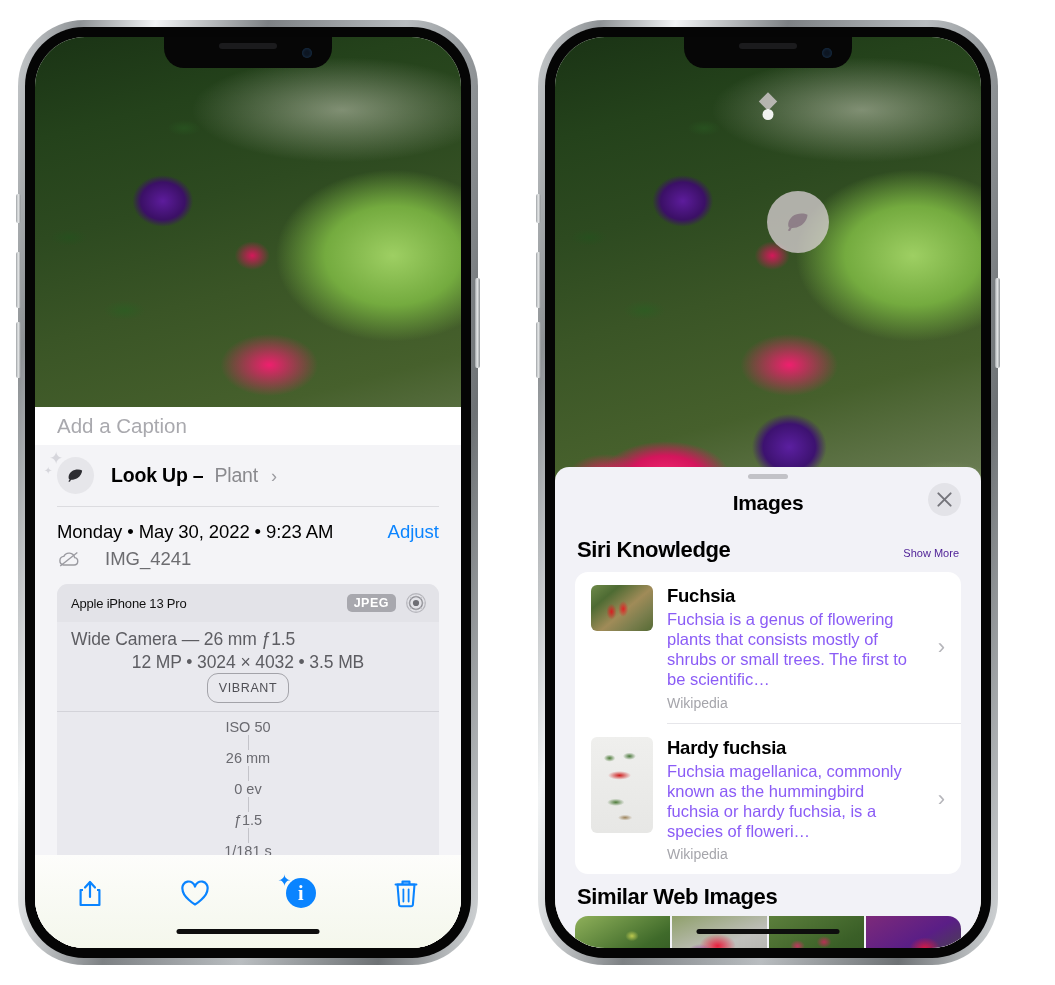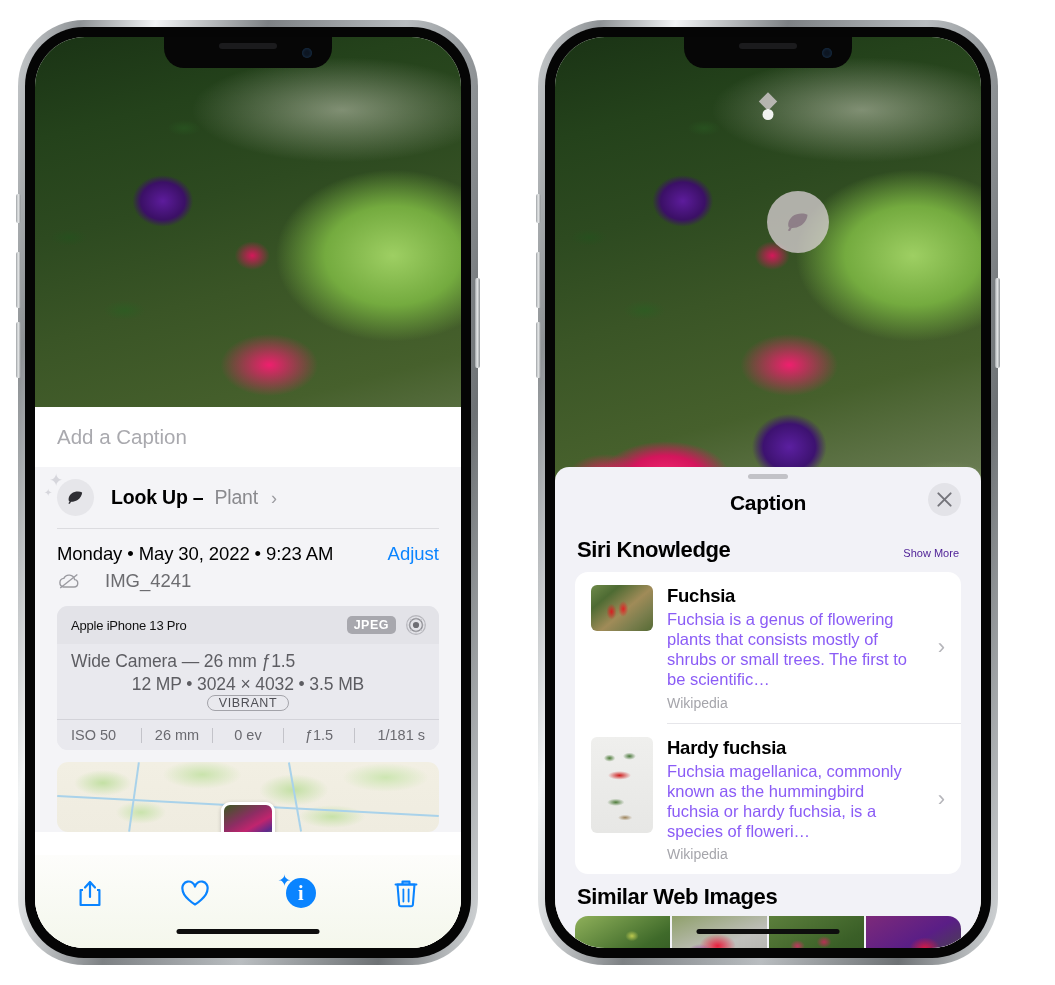--- a/index.html
+++ b/index.html
@@ -172,26 +172,26 @@
     letter-spacing: .5px; padding: 2px 7px; border-radius: 5px;
   }
   .aperture-icon { width: 22px; height: 22px; }
   .cam-body { padding: 7px 14px 8px 14px; background: #e9e9ee; }
   .cam-line1 { font-size: 17.5px; color: #5d5d62; letter-spacing: -.1px; }
   .cam-line2row { display: flex; justify-content: space-between; align-items: center; margin-top: 2px; flex-direction: column; }
   .cam-line2 { font-size: 17.5px; color: #5d5d62; letter-spacing: -.1px; }
   .vibrant-pill {
     border: 1.3px solid #a3a3a9; color: #4f4f55;
     font-size: 12.5px; letter-spacing: .6px;
-    padding: 0 11px; border-radius: 11px;
+    padding: 7px 11px; border-radius: 11px;
   }
   .exif-sep { height: 1px; background: #d3d3d9; }
   .exif-row {
     display: flex; align-items: center;
-    padding: 7px 14px; background: #e9e9ee;
+    padding: 7px 14px; background: #e9e9ee; flex-direction: column;
   }
   .exif-cell { flex: 1; font-size: 14.5px; color: #6a6a70; text-align: center; }
   .exif-cell:first-child { text-align: left; }
   .exif-cell:last-child { text-align: right; }
   .exif-div { width: 1px; height: 15px; background: #c3c3c9; }
 
   .map-wrap { margin: 12px 22px 0 22px; border-radius: 11px; overflow: hidden; height: 70px; position: relative; }
   .map-canvas {
     position: absolute; inset: 0;
     background:
@@ -494,21 +494,21 @@
         <div class="leaf-pin-dot"></div>
 
         <div class="notch">
           <div class="speaker"></div>
           <div class="cam"></div>
         </div>
 
         <div class="results-sheet">
           <div class="grabber"></div>
           <div class="results-head">
-            <span class="results-title">Caption</span>
+            <span class="results-title">Images</span>
             <div class="close-btn">
               <svg width="17" height="17" viewBox="0 0 18 18">
                 <line x1="2.5" y1="2.5" x2="15.5" y2="15.5" stroke="#74747a" stroke-width="2.1" stroke-linecap="round"></line>
                 <line x1="15.5" y1="2.5" x2="2.5" y2="15.5" stroke="#74747a" stroke-width="2.1" stroke-linecap="round"></line>
               </svg>
             </div>
           </div>
 
           <div class="sec-head">
             <span class="sec-title">Siri Knowledge</span>

